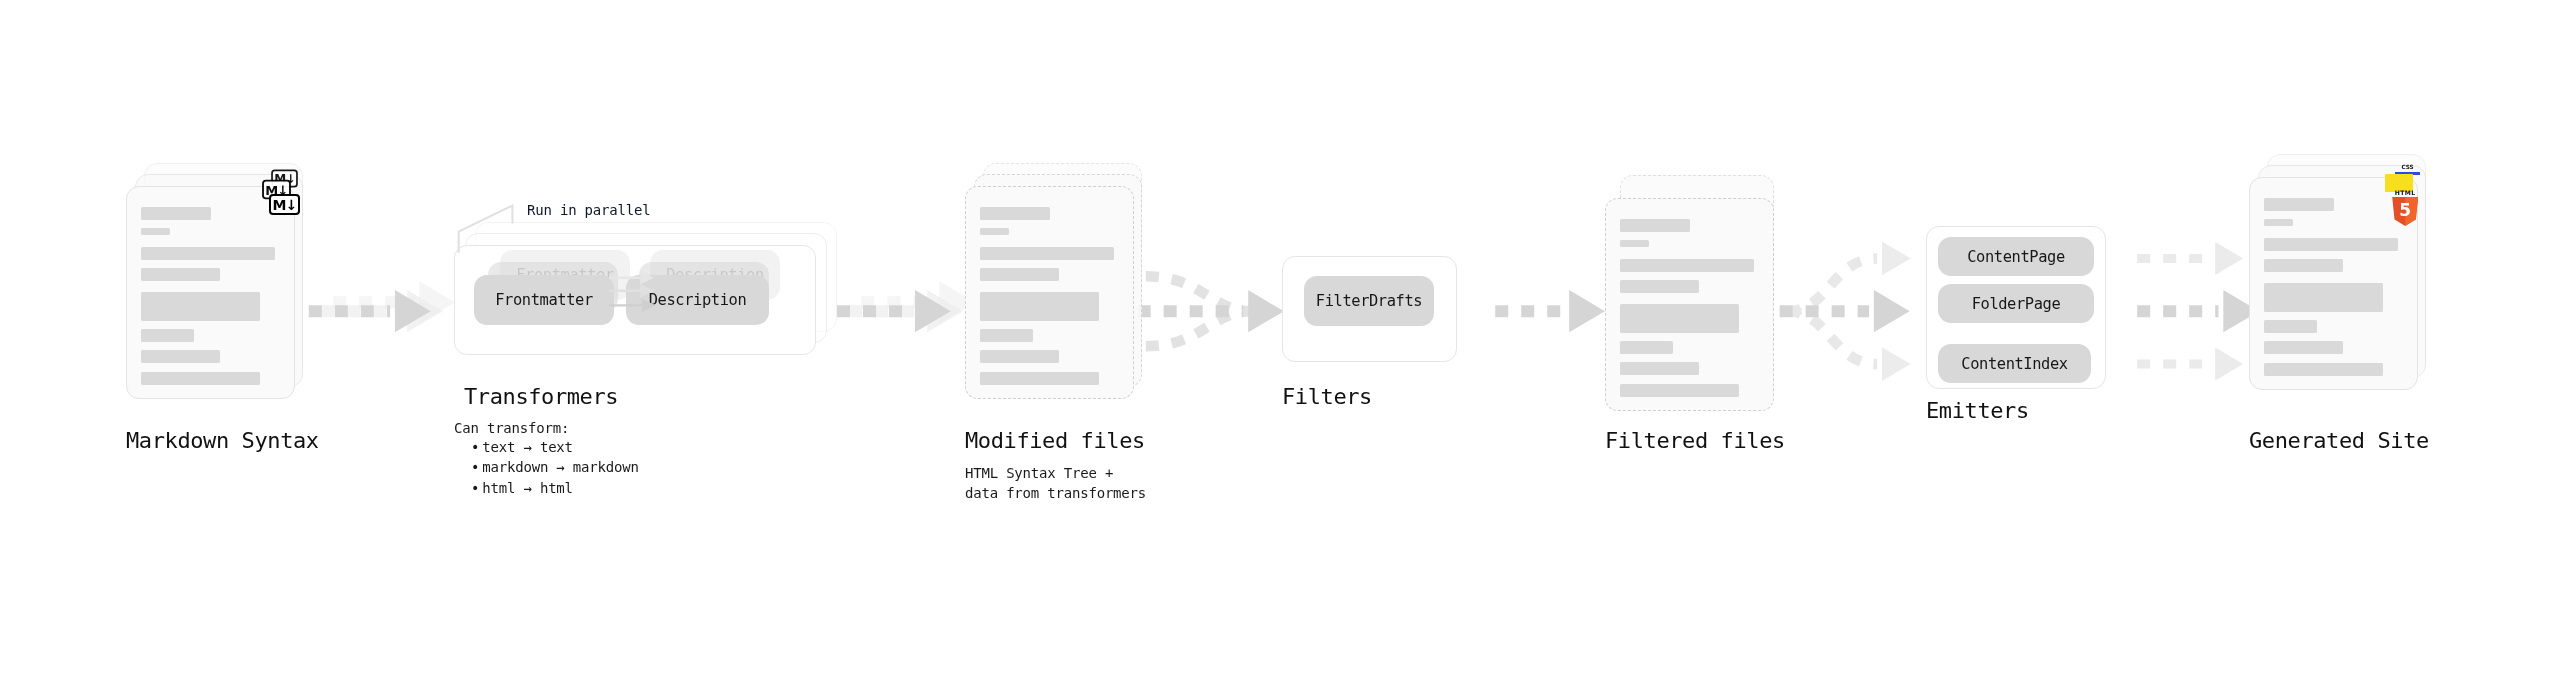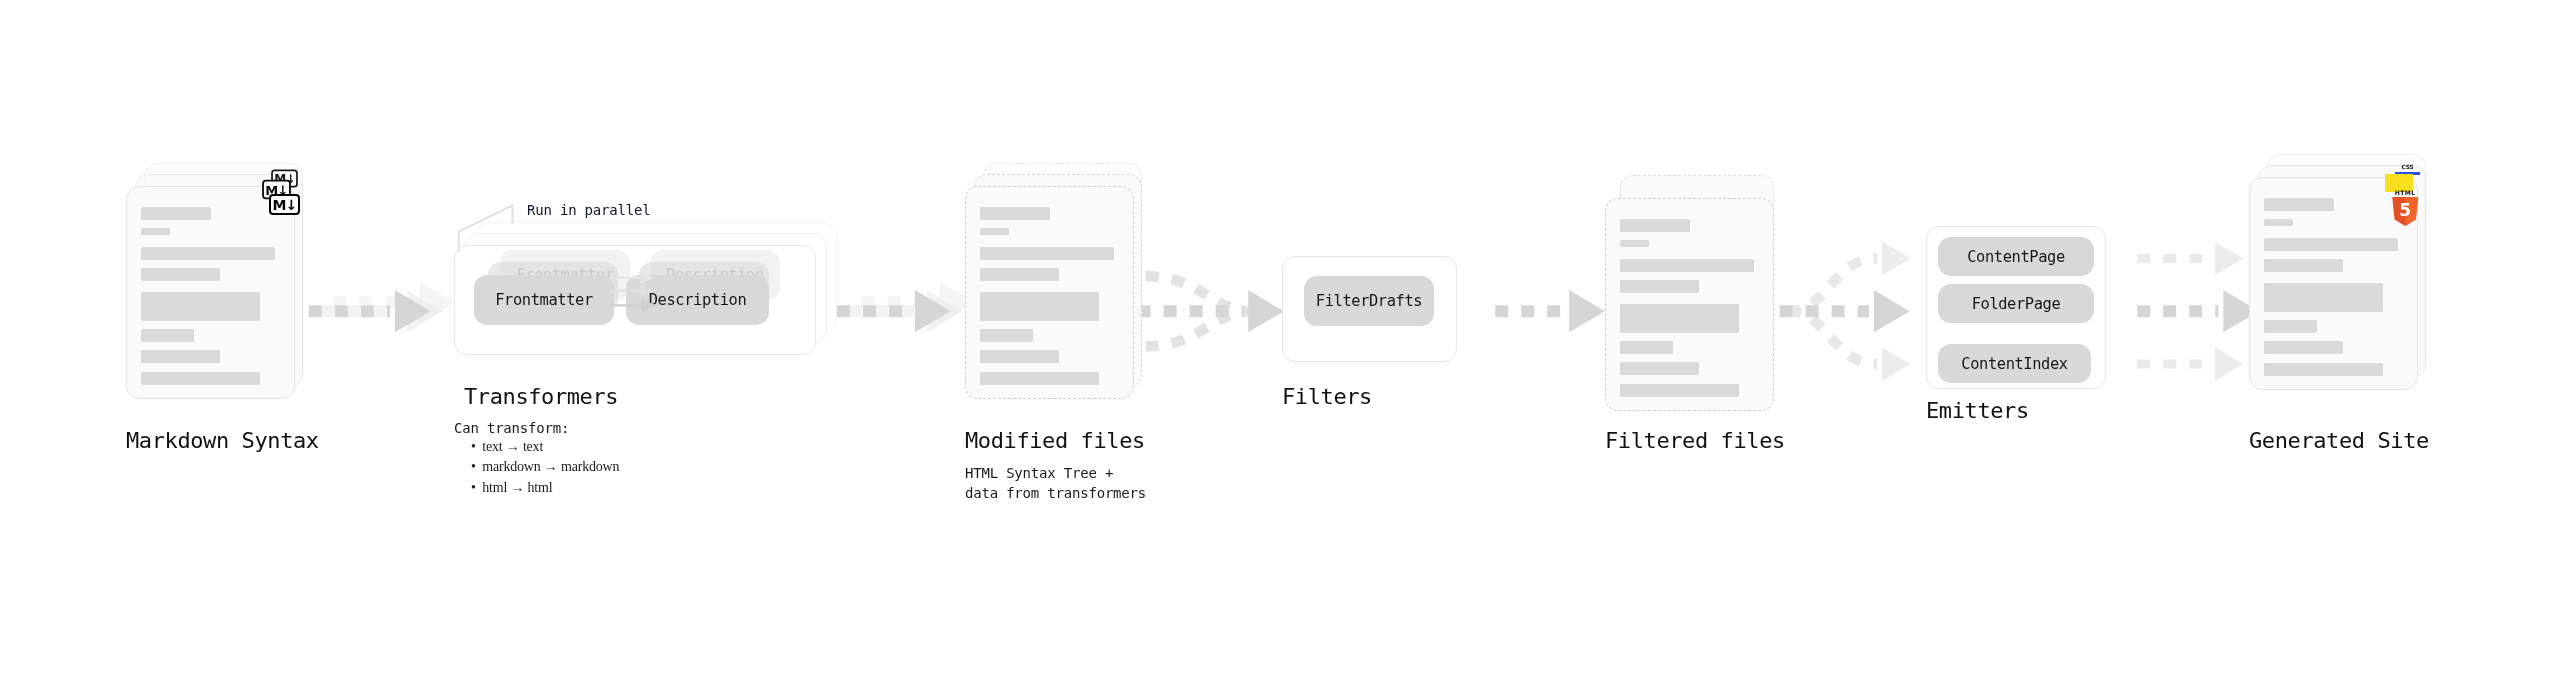--- a/index.html
+++ b/index.html
@@ -158,21 +158,21 @@
     letter-spacing: -0.2px;
   }
   .caption-list {
     position: absolute;
     font-family: "DejaVu Sans Mono", monospace;
     font-size: 14px;
     color: #1a1a1a;
     line-height: 1.45;
     letter-spacing: -0.2px;
   }
-  .caption-list ul { margin: 0; padding-left: 16.3px; list-style: none; font-family: Liberation Serif, serif;}
+  .caption-list ul { margin: 0; padding-left: 16.3px; list-style: none;}
   .caption-list li { position: relative; }
   .caption-list li::before {
     content: "\2022";
     position: absolute; left: -11.4px; top: 0;
   }
 
   
   .group-box {
     position: absolute;
     border: 1.6px solid #e6e6e6;

